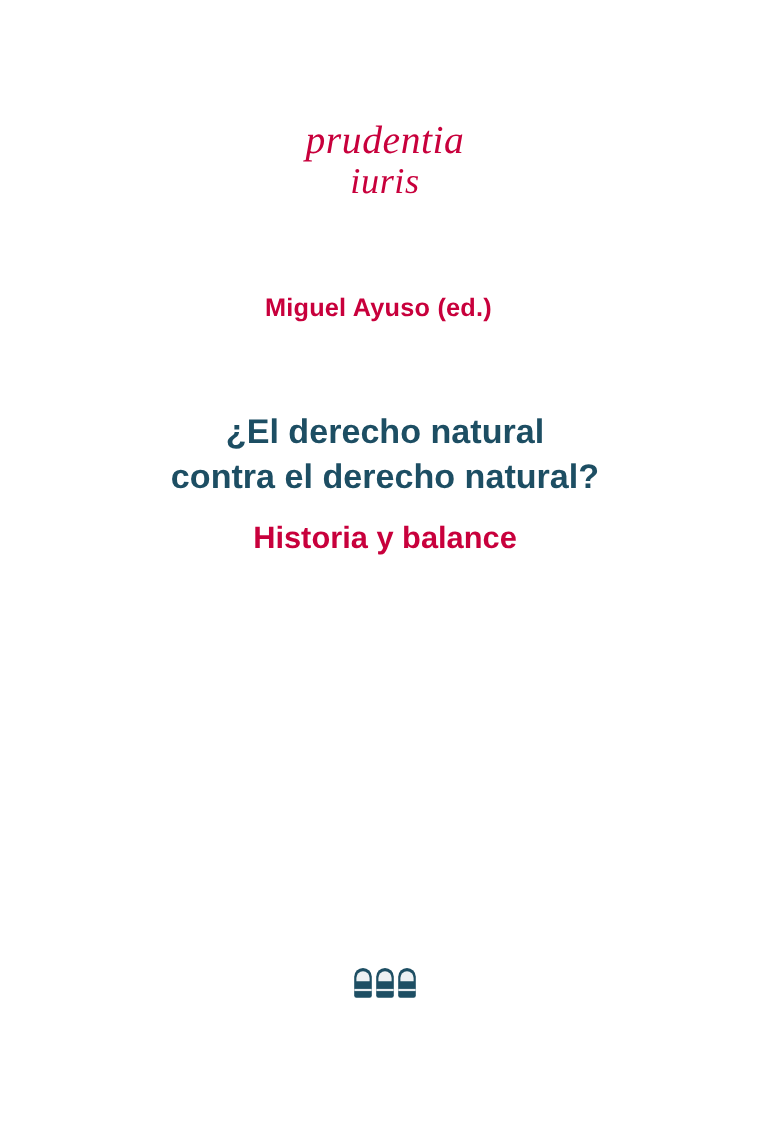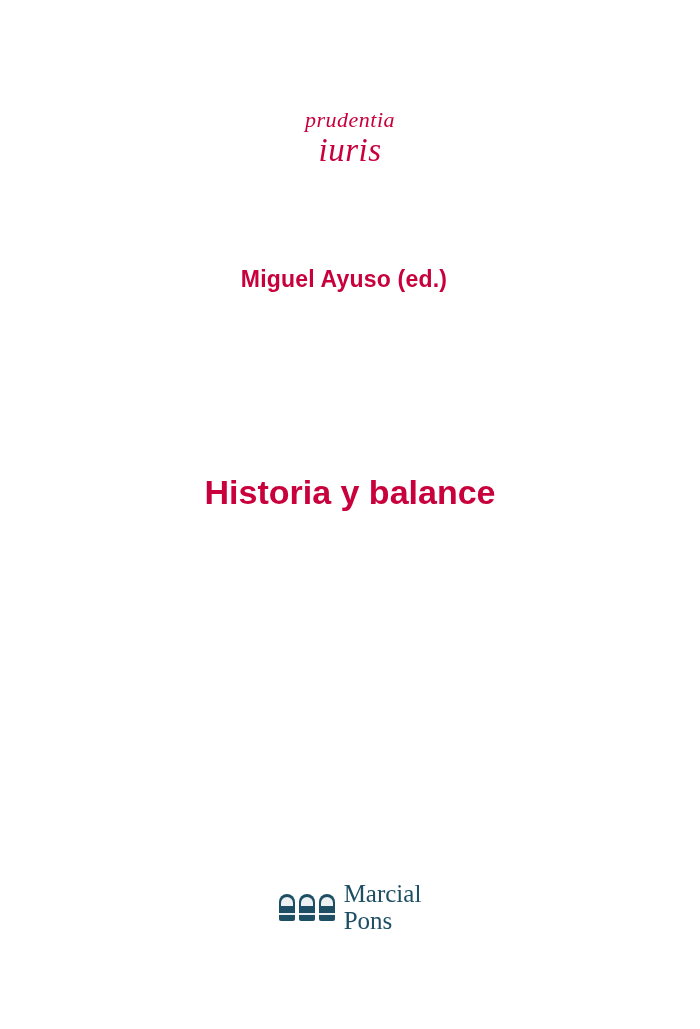--- a/index.html
+++ b/index.html
@@ -29,21 +29,21 @@
     width: 700px;
     text-align: center;
     font-family: "Liberation Serif", serif;
     font-style: italic;
     color: #c8003c;
     line-height: 1.06;
     letter-spacing: 0.5px;
   }
   .collection .line1 {
     display: block;
-    font-size: 22px;
+    font-size: 36px;
     font-weight: 400;
   }
   .collection .line2 {
     display: block;
     font-size: 33px;
     font-weight: 400;
     margin-top: 2px;
   }
 
   
@@ -77,21 +77,21 @@
 
   
   .subtitle {
     position: absolute;
     top: 470px;
     left: 0;
     width: 700px;
     text-align: center;
     color: #c8003c;
     font-weight: bold;
-    font-size: 34px;
+    font-size: 28px;
     line-height: 1.35;
   }
   .subtitle .sline {
     display: block;
   }
 
   
   .publisher {
     position: absolute;
     top: 880px;
@@ -152,30 +152,30 @@
 
 <div class="page">
 
   <div class="collection">
     <span class="line1">prudentia</span>
     <span class="line2">iuris</span>
   </div>
 
   <div class="editor">Miguel Ayuso (ed.)</div>
 
+  <div class="title">
+    <span class="tline">¿El derecho natural</span>
+    <span class="tline">contra el derecho natural?</span>
+  </div>
 
   <div class="subtitle">
     <span class="sline">Historia y balance</span>
   </div>
 
   <div class="publisher">
     <div class="pub-marks">
       <span class="pub-mark"></span>
       <span class="pub-mark"></span>
       <span class="pub-mark"></span>
     </div>
-    <div class="pub-name">
-      <span class="pn">Marcial</span>
-      <span class="pn">Pons</span>
-    </div>
   </div>
 
 </div>
 
 </body></html>

